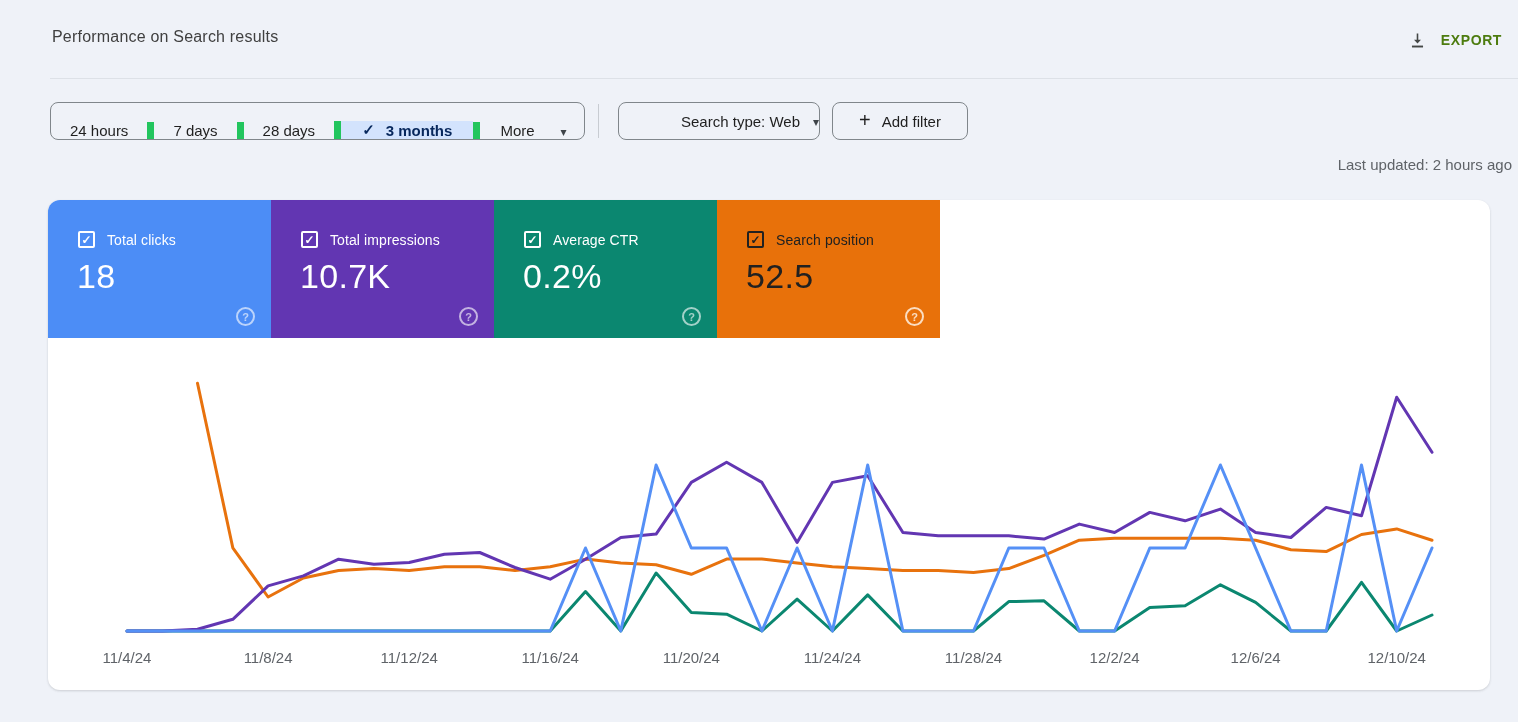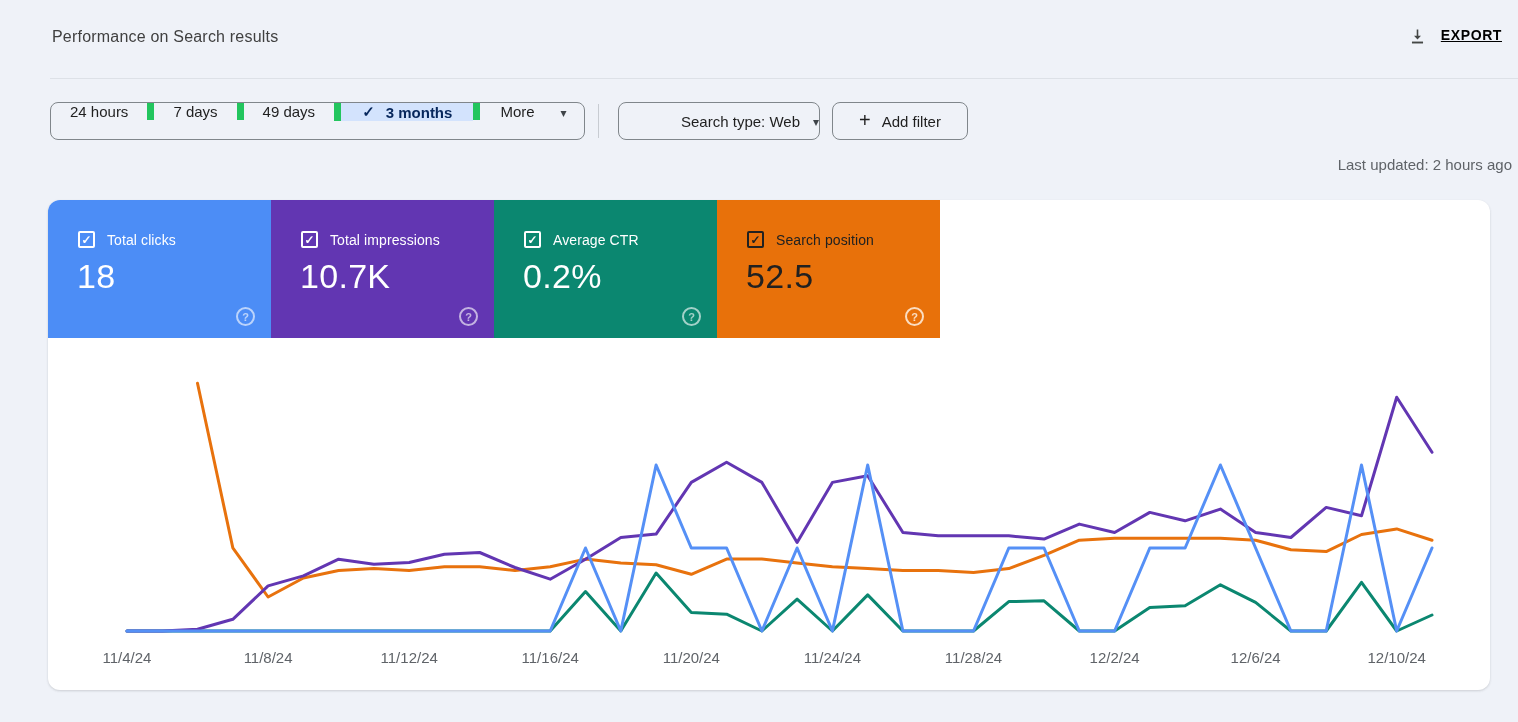--- a/index.html
+++ b/index.html
@@ -8,31 +8,31 @@
     background:#eff2f8;
     font-family:"Liberation Sans", sans-serif;
     -webkit-font-smoothing:antialiased;
   }
   .page-title{
     position:absolute;left:52px;top:28px;
     font-size:16px;color:#404040;letter-spacing:.2px;
   }
   .export-btn{
     position:absolute;right:16px;top:27px;height:26px;
-    display:flex;gap:14px;cursor:pointer;
-    color:#000000;font-size:14px;font-weight:bold;letter-spacing:.6px;text-decoration:underline;
+    display:flex;align-items:center;gap:14px;cursor:pointer;
+    color:#4d7c0f;font-size:14px;font-weight:bold;letter-spacing:.6px;
   }
   .export-btn svg{display:block;}
   .header-divider{
     position:absolute;left:50px;right:0;top:78px;height:1px;background:#dde1e7;
   }
   
   .segmented{
     position:absolute;left:50px;top:102px;height:38px;
-    display:flex;align-items:flex-start;
+    display:flex;align-items:flex-end;
     border:1px solid #80868b;border-radius:8px;overflow:hidden;
     box-sizing:border-box;
   }
   .segment{
     display:flex;align-items:center;justify-content:center;
     padding:0 19px;font-size:15px;color:#1f1f1f;cursor:pointer;
     border-left:7px solid #22c55e;white-space:nowrap;background:transparent;
   }
   .segment:first-child{border-left:none;}
   .segment.selected{
@@ -106,21 +106,21 @@
 <div class="header-divider"></div>
 
 <div class="segmented">
   <div class="segment">
     <span>24 hours</span>
   </div>
   <div class="segment">
     <span>7 days</span>
   </div>
   <div class="segment">
-    <span>49 days</span>
+    <span>28 days</span>
   </div>
   <div class="segment selected">
     <span class="check-glyph">✓</span>
     <span>3 months</span>
   </div>
   <div class="segment more">
     <span>More</span>
     <span class="caret-glyph">▾</span>
   </div>
 </div>

